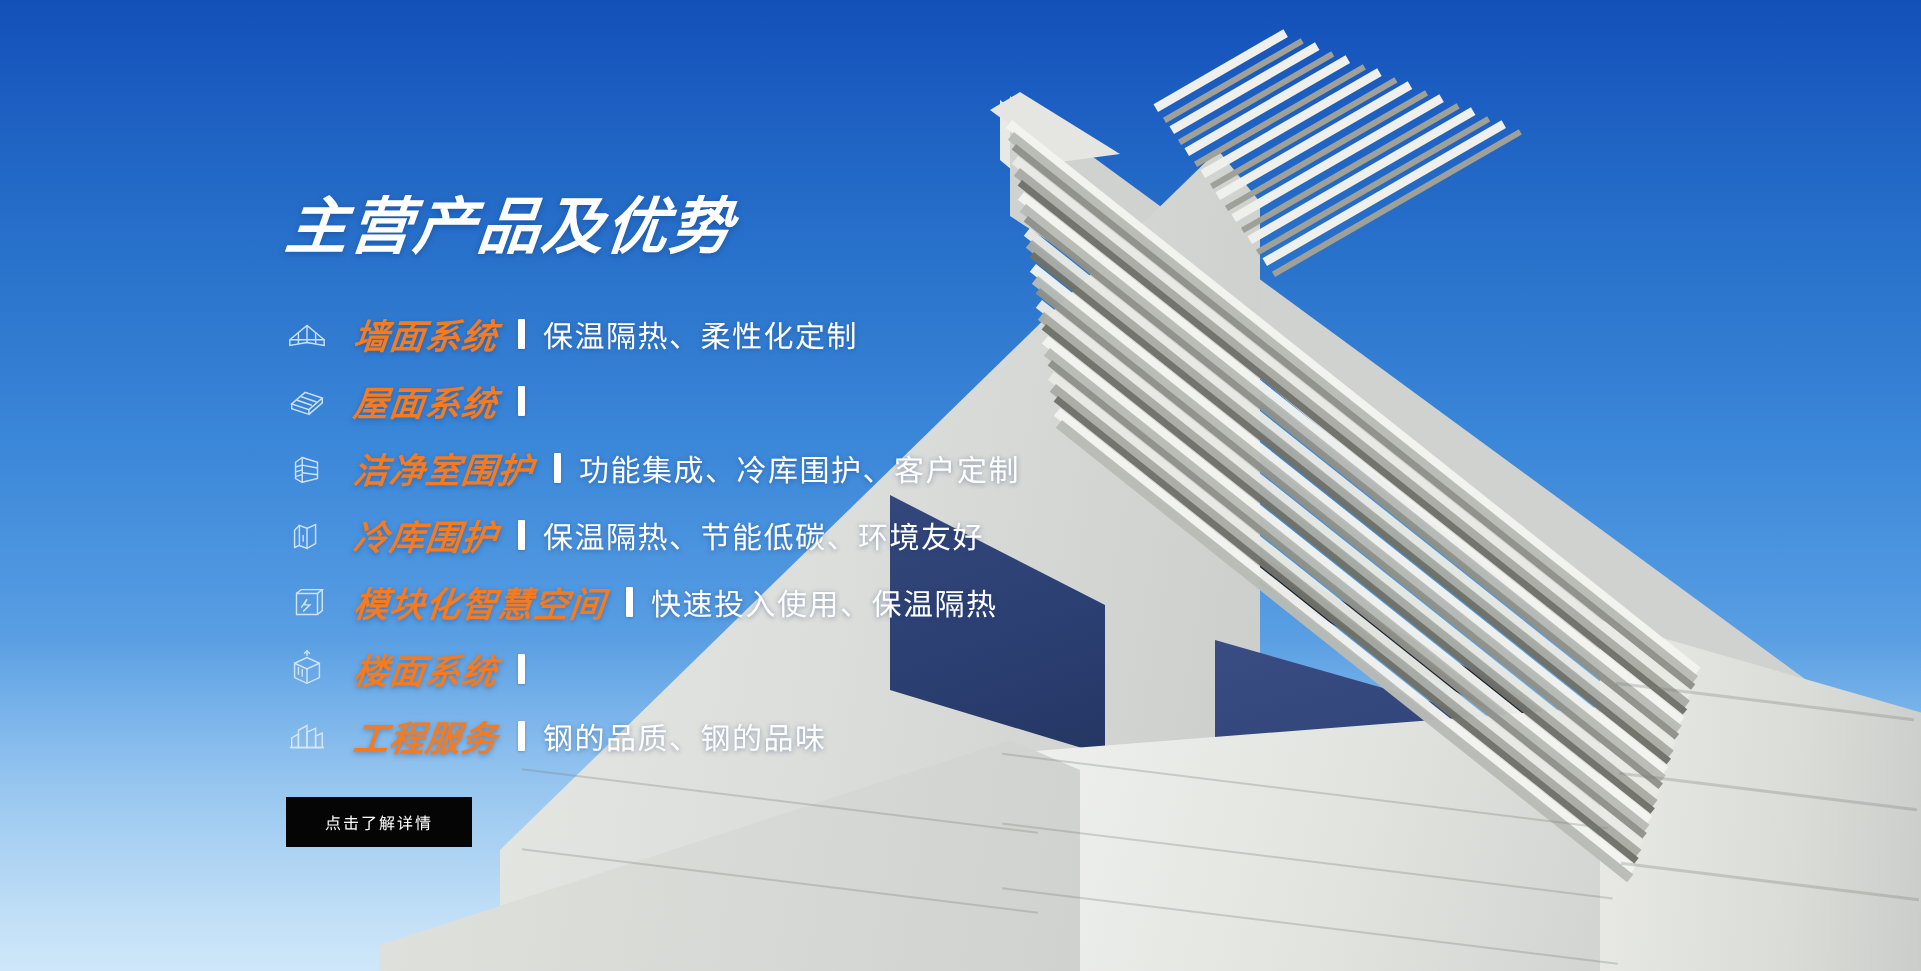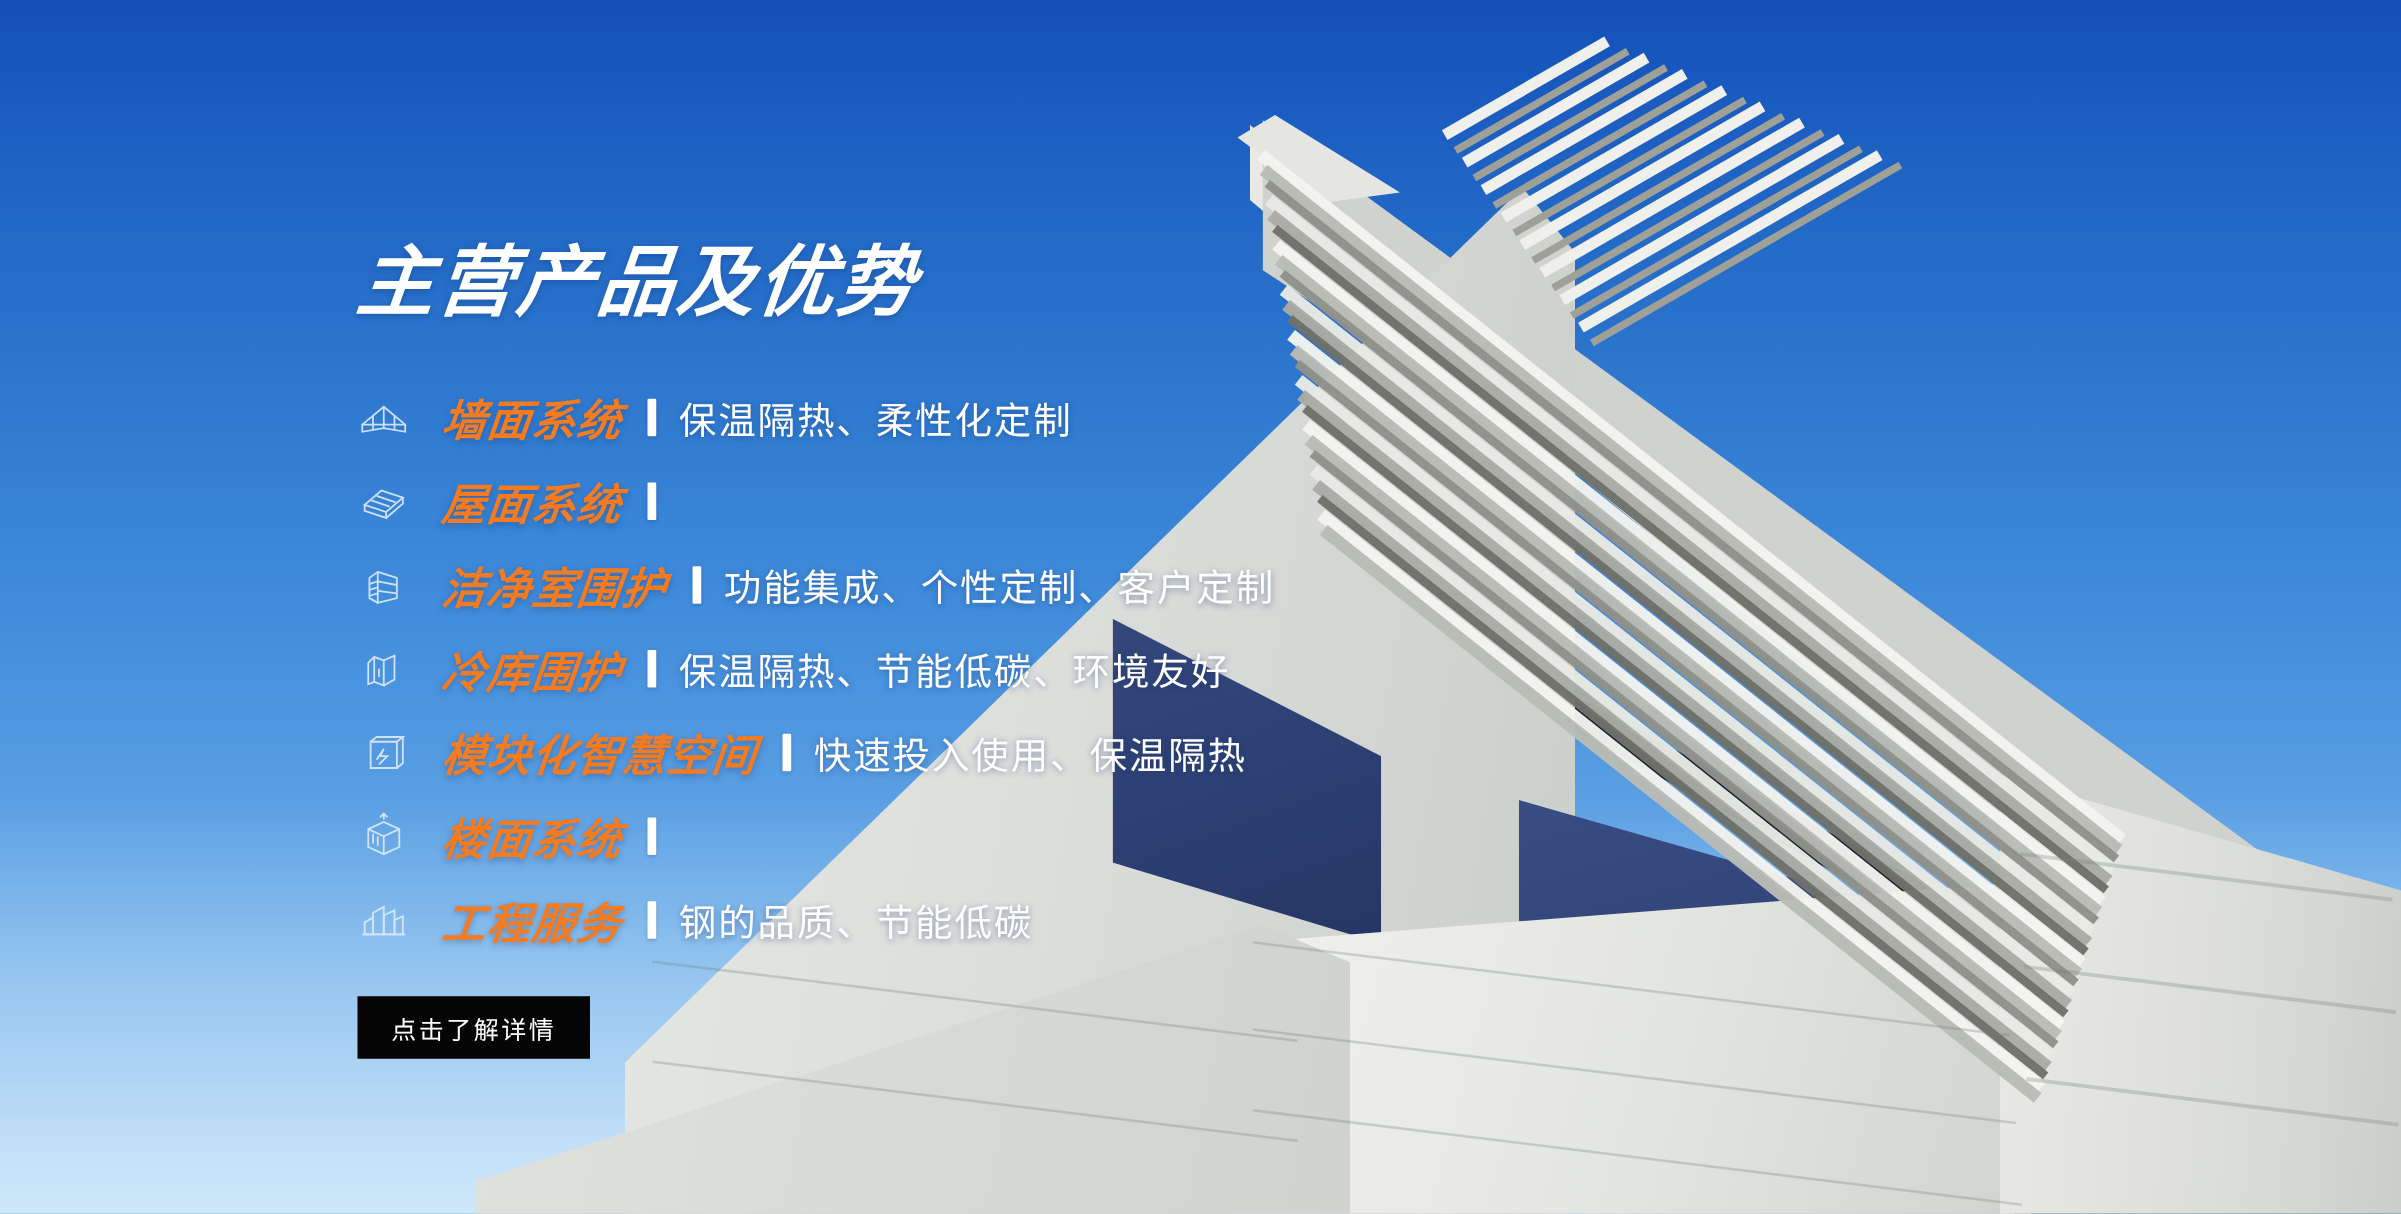--- a/index.html
+++ b/index.html
@@ -160,21 +160,21 @@
     color:#ffffff;
     font-size:30px;
     letter-spacing:1.5px;
     text-shadow:0 1px 5px rgba(20,50,110,.45);
   }
   .cta{
     position:absolute;left:286px;top:797px;
     width:186px;height:50px;
     background:#050505;
     color:#ffffff;
-    font-size:20px;
+    font-size:16px;
     letter-spacing:2px;
     display:flex;align-items:center;justify-content:center;
     border:0;cursor:pointer;
     font-family:inherit;
   }
 </style>
 </head>
 <body>
 
 <div class="stage">
@@ -289,21 +289,21 @@
               <path d="M17 11 L10 16 L10 33 L17 37"></path>
               <path d="M10 21 L17 19"></path>
               <path d="M10 26 L17 24"></path>
               <path d="M10 31 L17 29"></path>
               <path d="M17 19 L33 22"></path>
               <path d="M17 27 L33 29"></path>
             </svg>
           </span>
           <span class="pname">洁净室围护</span>
           <span class="bar"></span>
-          <span class="pdesc">功能集成、个性定制、客户定制</span>
+          <span class="pdesc">功能集成、冷库围护、客户定制</span>
         </div>
         <div class="row">
           <span class="ico">
             <svg viewBox="0 0 44 44" width="42" height="42" fill="none" stroke="#dbe9fb" stroke-width="1.5">
               <path d="M14 12 L22 15 L22 36 L14 33 Z"></path>
               <path d="M22 15 L31 11 L31 31 L22 36"></path>
               <path d="M14 12 L9 17 L9 35 L14 33"></path>
               <path d="M18 22 L18 29"></path>
             </svg>
           </span>
@@ -344,19 +344,19 @@
             <svg viewBox="0 0 44 44" width="42" height="42" fill="none" stroke="#dbe9fb" stroke-width="1.5">
               <path d="M6 34 L6 24 L13 20 L13 34 Z"></path>
               <path d="M13 34 L13 16 L22 11 L22 34 Z"></path>
               <path d="M22 34 L22 18 L31 14 L31 34 Z"></path>
               <path d="M31 34 L31 22 L38 19 L38 34 Z"></path>
               <path d="M4 34 L40 34"></path>
             </svg>
           </span>
           <span class="pname">工程服务</span>
           <span class="bar"></span>
-          <span class="pdesc">钢的品质、节能低碳</span>
+          <span class="pdesc">钢的品质、钢的品味</span>
         </div>
       </div>
 
     <button class="cta">点击了解详情</button>
   </div>
 </div>
 
 </body></html>

